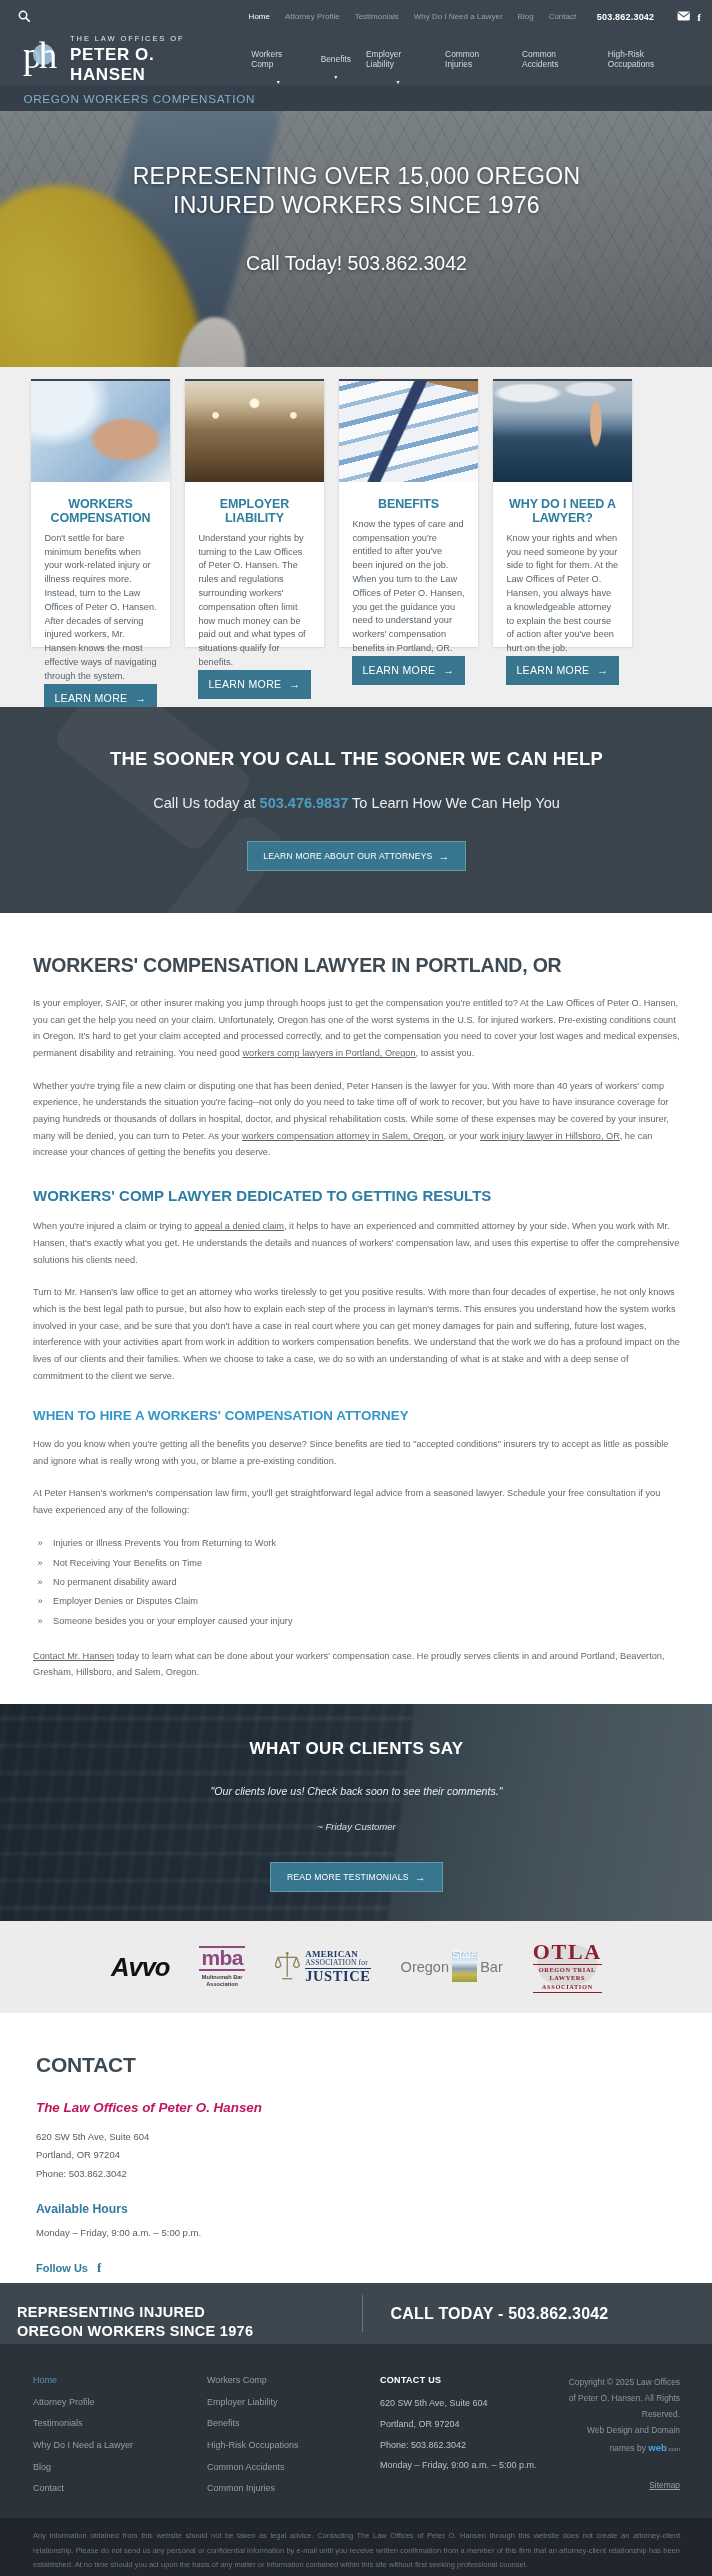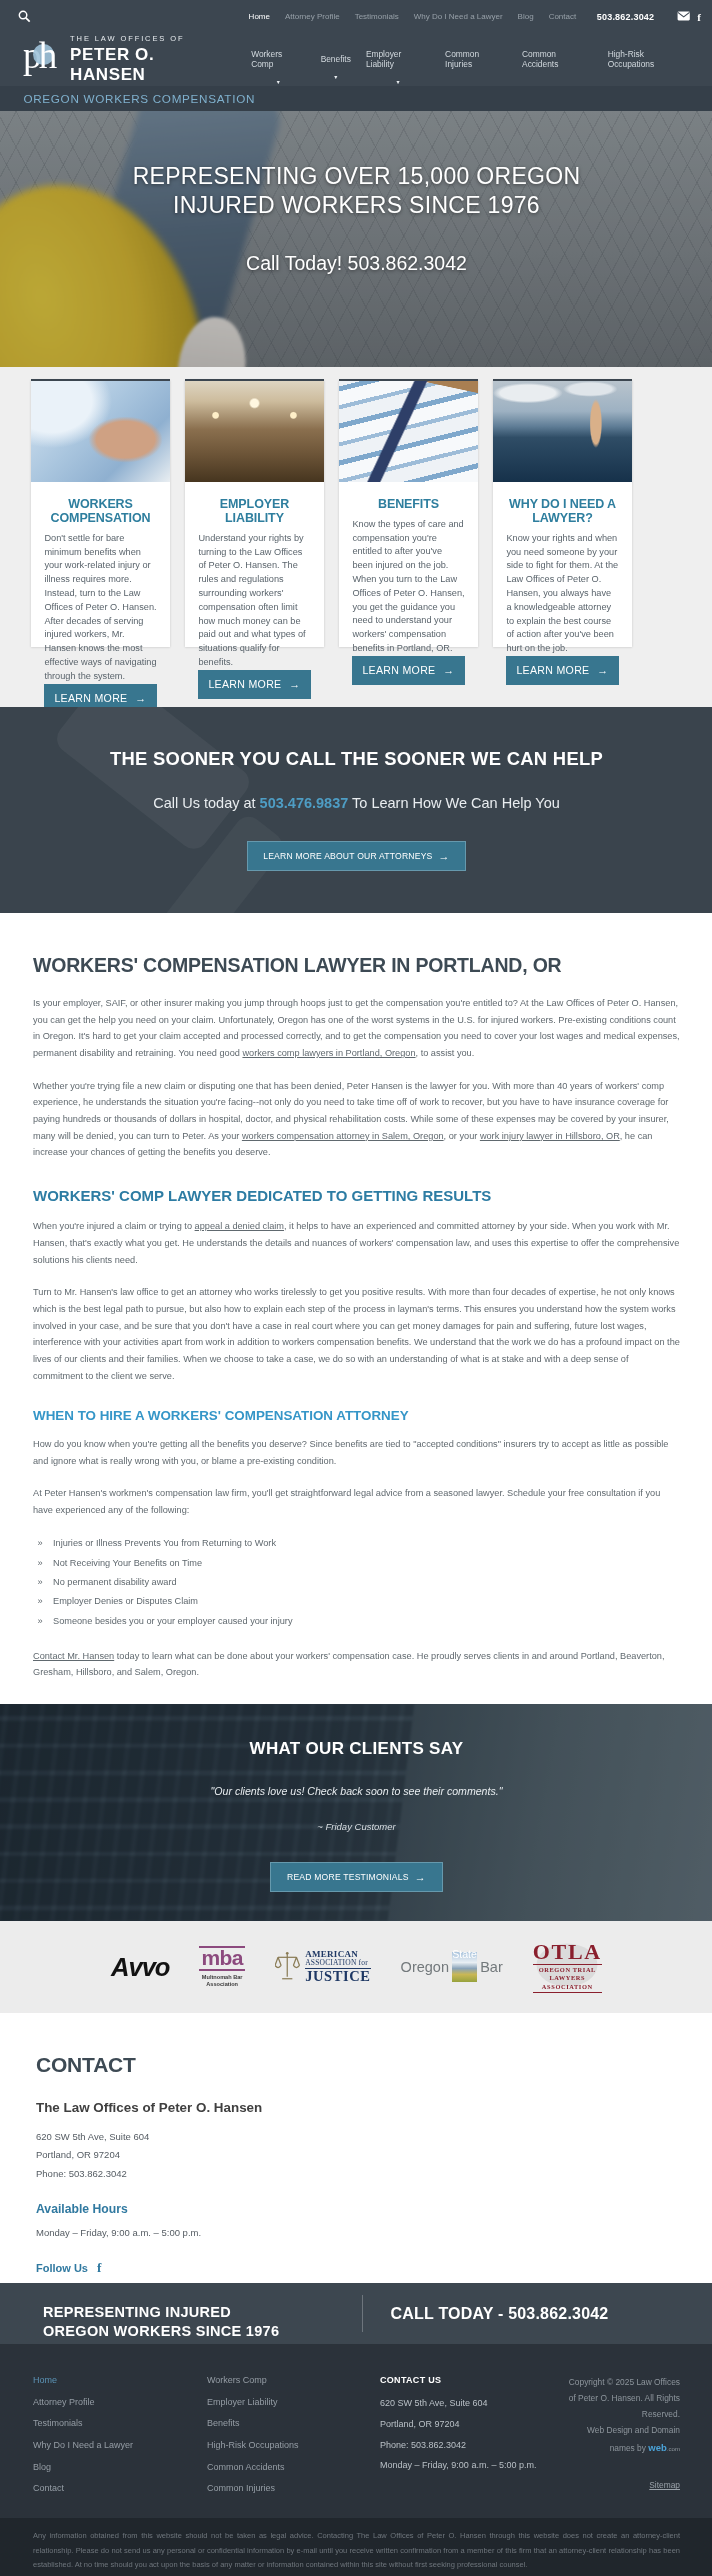--- a/index.html
+++ b/index.html
@@ -142,30 +142,30 @@
   .otla { text-align:center; font-family:"Liberation Serif",serif; position:relative; }
   .otla::before { content:""; position:absolute; left:50%; top:46%; transform:translate(-50%,-50%);
     width:61px; height:43px; border-radius:50%; background:rgba(0,0,0,.07); }
   .otla-big { position:relative; font-size:22px; font-weight:700; color:#8a1f2d; letter-spacing:1.7px; line-height:1; }
   .otla-small { position:relative; font-size:6.4px; font-weight:700; color:#8a1f2d; letter-spacing:0.6px; line-height:1.3;
     border-top:1.1px solid #8a1f2d; border-bottom:1.1px solid #8a1f2d; padding:1.1px 0; margin-top:1.1px; }
 
   
   .contact { background:#fff; height:270px; padding:40px 36px 0; }
   .contact-title { font-size:21px; color:#3d4a54; font-weight:700; margin:0 0 23.4px; letter-spacing:-0.2px; }
-  .contact-firm { font-size:13.4px; color:#404040; font-weight:700; margin-bottom:12.2px; cursor:pointer; }
+  .contact-firm { font-size:13.4px; color:#be185d; font-weight:700; margin-bottom:12.2px; cursor:pointer;font-style:italic; }
   .contact-line { font-size:9.5px; color:#555c63; line-height:1.95; }
   .contact-sub { font-size:12.2px; color:#3079a0; font-weight:700; margin-top:19px; margin-bottom:7.8px; }
   .follow-row { display:flex; align-items:center; gap:9px; margin-top:18px; }
   .follow-label { font-size:11px; color:#3079a0; font-weight:700; }
   .follow-fb { font-family:"Liberation Serif",serif; font-size:13.4px; font-weight:700; color:#3079a0; cursor:pointer; }
 
   
   .footer-cta { height:61px; background:#3d4750; display:flex; align-items:center; color:#fff; }
-  .fcta-left { flex:0 0 362px; padding-left:43px;margin-top:16px; }
+  .fcta-left { flex:0 0 362px; padding-left:17px;margin-top:16px; }
   .fcta-line { font-size:14.5px; font-weight:700; letter-spacing:0.3px; line-height:1.3; }
   .fcta-divider { width:0.6px; height:37px; background:rgba(255,255,255,.25); }
   .fcta-right { flex:1; padding-left:28px; font-size:16px; font-weight:700; letter-spacing:0.2px; }
 
   
   .footer { background:#2b323a; height:174px; padding:31px 33px 0; display:flex; }
   .f-col1 { width:174px; } .f-col2 { width:173px; } .f-col3 { width:188px; } .f-col4 { flex:1; text-align:right; }
   .f-link { display:block; color:#959da5; font-size:9px; margin-bottom:11.7px; cursor:pointer; text-decoration:none; }
   .f-link.active { color:#5b93b5; }
   .f-heading { color:#ffffff; font-size:9px; font-weight:700; letter-spacing:0.3px; margin-bottom:13.4px; }

